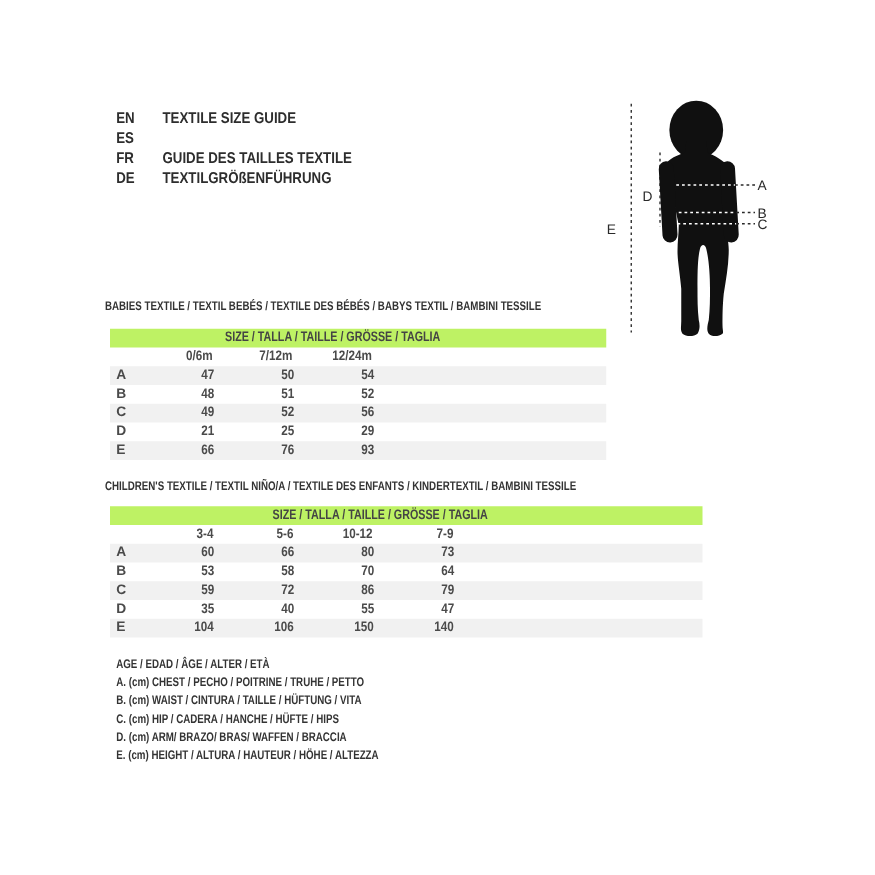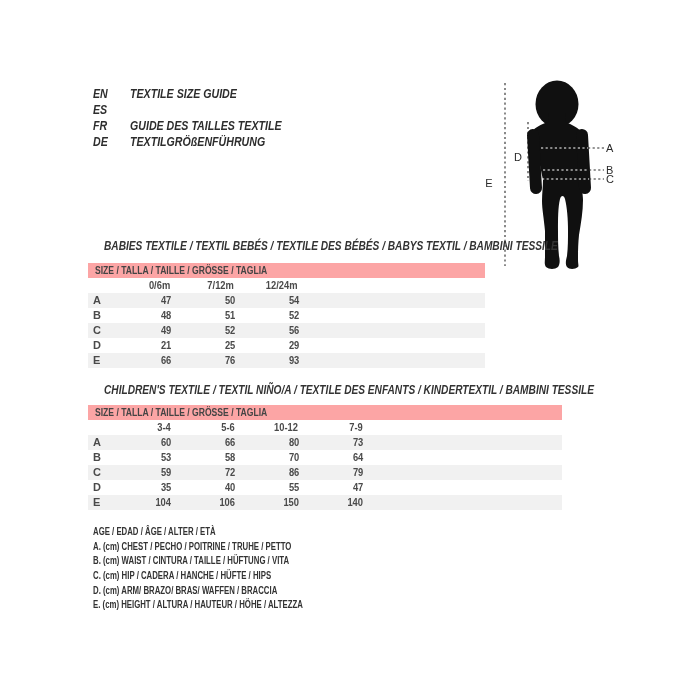--- a/index.html
+++ b/index.html
@@ -7,29 +7,29 @@
     position:relative;width:700px;height:700px;background:#ffffff;overflow:hidden;
     font-family:"Liberation Sans","DejaVu Sans",sans-serif;
     -webkit-font-smoothing:antialiased;
   }
   
   .cond{display:inline-block;transform:scaleX(0.78);transform-origin:0 50%;white-space:nowrap;font-weight:700;}
   .condc{display:inline-block;transform:scaleX(0.85);transform-origin:50% 50%;white-space:nowrap;font-weight:700;}
 
   
   .languages{position:absolute;left:93px;top:86px;color:#2d2d2d;}
-  .lang-row{display:grid;grid-template-columns:37px auto;height:16px;line-height:16px;font-size:12.5px;font-style:italic;}
+  .lang-row{display:grid;grid-template-columns:37px auto;height:16px;line-height:16px;font-size:12.5px;}
   .lang-row .cond{transform:scaleX(0.85);}
 
   
-  .section-title{position:absolute;left:104px;height:12px;line-height:12px;font-size:13px;color:#333;font-style:italic;}
+  .section-title{position:absolute;left:84px;height:12px;line-height:12px;font-size:10px;color:#333;}
 
   
   .sizetable{position:absolute;left:88px;}
-  .tbar{height:15px;line-height:15px;background:#fca5a5;color:#444;font-size:11px;padding-left:7px;}
+  .tbar{height:15px;line-height:15px;background:#bef264;color:#444;font-size:11px;padding-left:7px;text-align:center;}
   .trow{display:grid;grid-template-columns:20px 64px 64px 64px 64px;height:15px;line-height:15px;font-size:11px;color:#4a4a4a;}
   .trow.striped{background:#f1f1f1;}
   .tlabel{padding-left:5px;font-weight:700;}
   .tcell{text-align:right;}
   .babies{width:397px;top:263px;}
   .children{width:474px;top:405px;}
 
   
   .legend{position:absolute;left:93px;top:525px;color:#333;}
   .legend-line{height:14.7px;line-height:14.7px;font-size:10px;}

